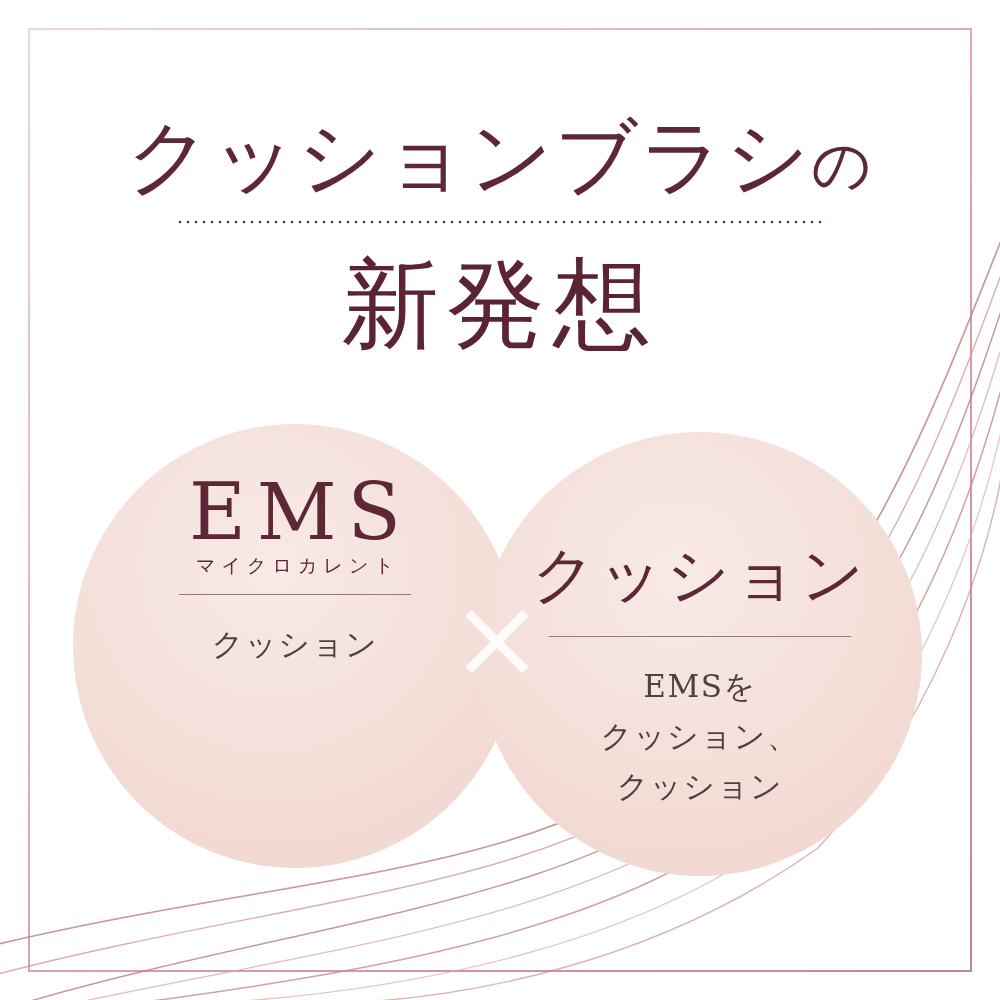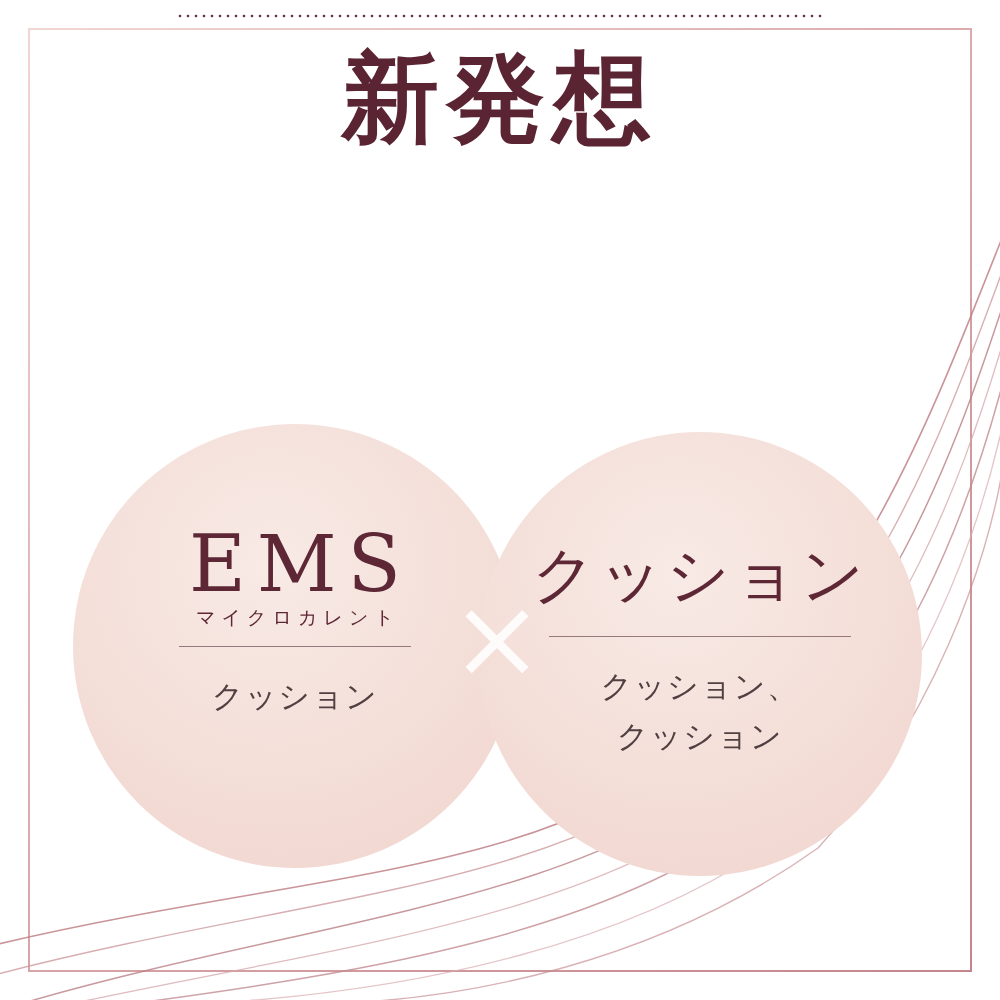--- a/index.html
+++ b/index.html
@@ -58,21 +58,21 @@
     height: 4px;
     margin: 14px auto 0 auto;
     background-image: radial-gradient(circle, #6d3142 1.5px, transparent 1.6px);
     background-size: 8px 4px;
     background-repeat: repeat-x;
     background-position: center;
   }
   .title-line2 {
     margin-top: 16px;
     font-size: 98px;
-    font-weight: 700;
+    font-weight: 400;
     letter-spacing: 0.08em;
     color: #5b2433;
   }
 
   
   .circle {
     position: absolute;
     width: 444px;
     height: 444px;
     border-radius: 50%;
@@ -80,21 +80,21 @@
     z-index: 3;
     display: flex;
     flex-direction: column;
     align-items: center;
     text-align: center;
   }
   .circle-left  { left: 73px;  top: 424px; }
   .circle-right { left: 478px; top: 432px; z-index: 4; }
 
   .ems-heading {
-    margin-top: 101px;
+    margin-top: 49px;
     font-size: 78px;
     line-height: 1;
     letter-spacing: 0.14em;
     text-indent: 0.14em;
     color: #5e2735;
   }
   .ems-sub {
     margin-top: 2px;
     font-size: 19px;
     line-height: 1.3;
@@ -150,37 +150,39 @@
     <path d="M 1002 238 C 926 430, 862 600, 700 742 C 540 878, 300 872, -10 946" fill="none" stroke="#c08288" stroke-width="1.6" opacity="0.85"></path>
     <path d="M 1002 272 C 936 452, 872 618, 716 756 C 556 890, 296 896, -10 976" fill="none" stroke="#cd9a9e" stroke-width="1.4" opacity="0.8"></path>
     <path d="M 1002 308 C 948 472, 884 636, 734 772 C 576 904, 300 922, 20 1004" fill="none" stroke="#b97f85" stroke-width="1.5" opacity="0.8"></path>
     <path d="M 1002 346 C 958 492, 896 656, 752 790 C 596 918, 330 948, 70 1004" fill="none" stroke="#d3a4a8" stroke-width="1.3" opacity="0.75"></path>
     <path d="M 1002 386 C 968 512, 908 676, 772 808 C 618 932, 368 972, 130 1004" fill="none" stroke="#c28b90" stroke-width="1.5" opacity="0.8"></path>
     <path d="M 1002 428 C 978 534, 922 698, 794 828 C 640 946, 410 992, 200 1004" fill="none" stroke="#d8adb0" stroke-width="1.3" opacity="0.7"></path>
     <path d="M 1002 472 C 988 556, 936 720, 818 848 C 664 958, 470 1004, 300 1004" fill="none" stroke="#c4898f" stroke-width="1.4" opacity="0.65"></path>
   </svg>
 
   <div class="title-block">
+    <div class="title-line1"><span>クッションブラシ</span><span class="title-suffix">の</span></div>
     <div class="dotted"></div>
     <div class="title-line2">新発想</div>
   </div>
 
   <div class="circle circle-left">
     <div class="ems-heading">EMS</div>
     <div class="ems-sub">マイクロカレント</div>
     <div class="divider divider-left"></div>
     <div class="desc">
       <div>クッション</div>
     </div>
   </div>
 
   <div class="circle circle-right">
     <div class="cushion-heading">クッション</div>
     <div class="divider divider-right"></div>
     <div class="desc">
+      <div>EMSを</div>
       <div>クッション、</div>
       <div>クッション</div>
     </div>
   </div>
 
   <div class="cross">×</div>
 
 </div>
 
 </body></html>

